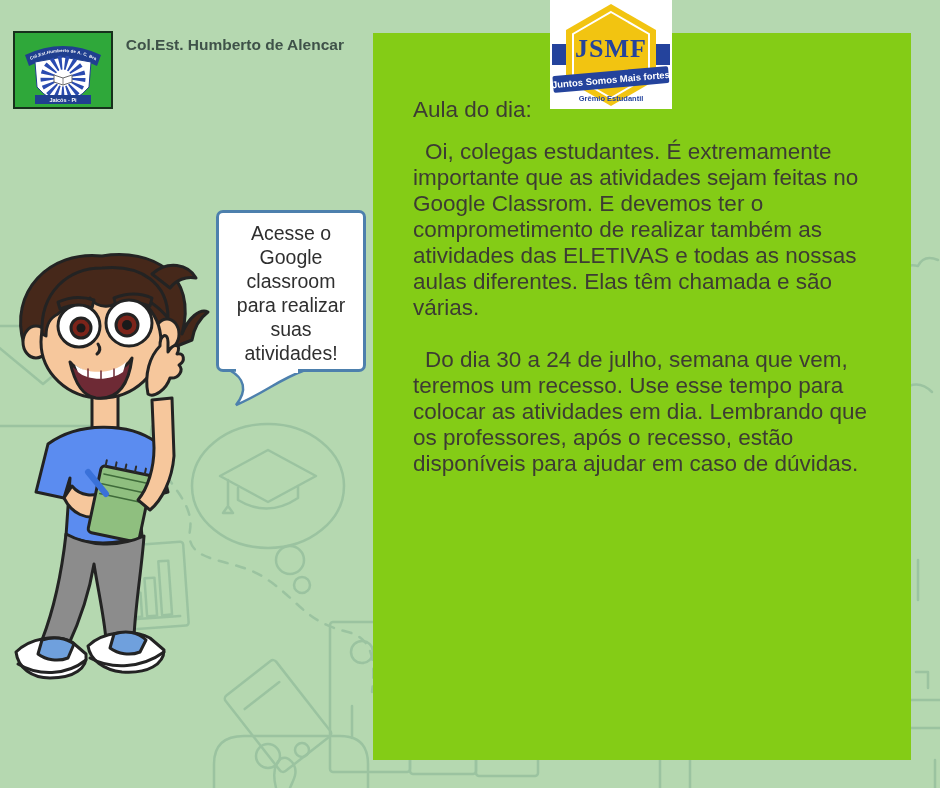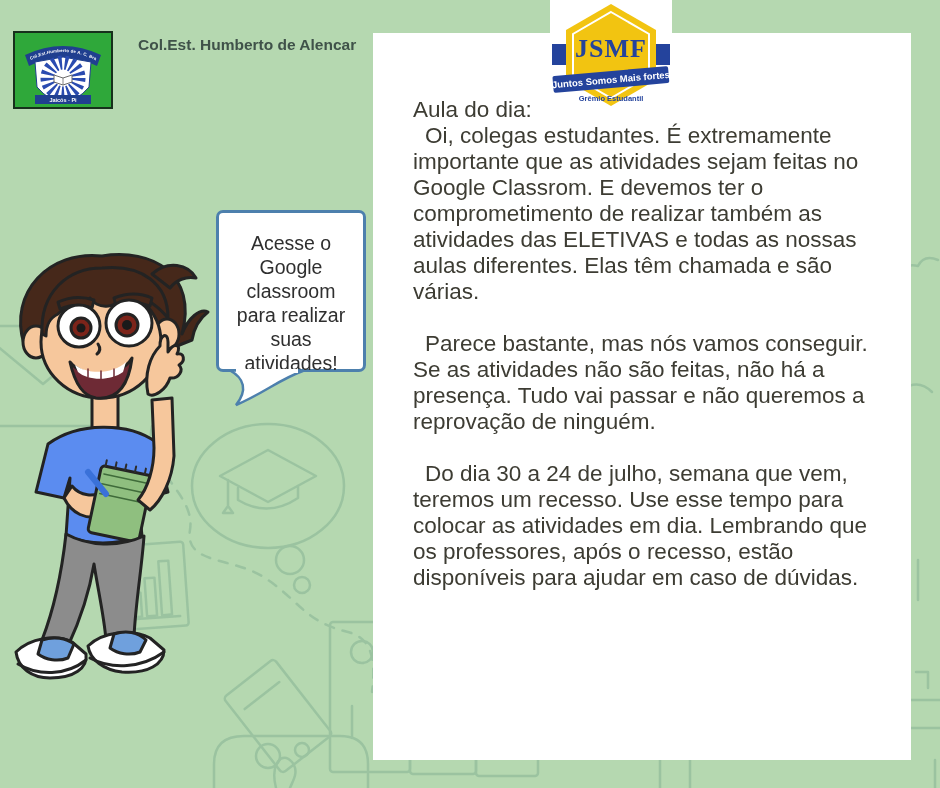--- a/index.html
+++ b/index.html
@@ -10,46 +10,46 @@
   }
   svg{display:block;}
   .doodles{position:absolute;left:0;top:0;z-index:1;}
 
   
   .logo{position:absolute;left:12px;top:31px;width:102px;height:78px;z-index:3;}
 
   
   .school-name{
     position:absolute;left:118px;top:36px;width:226px;z-index:3;
-    text-align:left;color:#3f5249;font-size:15.5px;line-height:17px;font-weight:600;margin-left:20px;
+    text-align:right;color:#3f5249;font-size:15.5px;line-height:17px;font-weight:600;
   }
 
   
   .panel{
     position:absolute;left:373px;top:33px;width:538px;height:727px;
-    background:#ffffff;z-index:2;
+    background:#84cc16;z-index:2;
   }
   .panel-inner{
     padding:64px 26px 0 40px;
     color:#3d3c33;font-size:22.5px;line-height:26px;
   }
-  .panel-inner p{margin:0 0 26px 0;text-indent:12px;}
+  .panel-inner p{margin:16px 0 26px 0;text-indent:12px;}
   .panel-inner .title{margin:0;text-indent:0;}
 
   
   .badge{position:absolute;left:550px;top:0;width:122px;height:109px;z-index:4;background:#fff;}
 
   
   .bubble{
     position:absolute;left:216px;top:210px;width:150px;height:162px;z-index:5;
     background:#fff;border:3px solid #4d80ad;border-radius:7px;
     box-sizing:border-box;
     display:flex;align-items:flex-start;justify-content:center;
     text-align:center;color:#2f2f2f;font-size:19.5px;line-height:24px;
-    padding:18px 6px 0 6px;
+    padding:8px 6px 0 6px;
   }
   .bubble-tail{position:absolute;left:224px;top:369px;z-index:6;}
 
   
   .boy{position:absolute;left:2px;top:248px;z-index:4;}
 </style>
 </head>
 <body>
 
 <div class="canvas">
@@ -139,21 +139,20 @@
   </svg>
 
   <div class="school-name">
     <div>Col.Est. Humberto de Alencar</div>
   </div>
 
   <div class="panel">
     <div class="panel-inner">
       <div class="title">Aula do dia:</div>
       <p>Oi, colegas estudantes. É extremamente importante que as atividades sejam feitas no Google Classrom. E devemos ter o comprometimento de realizar também as atividades das ELETIVAS e todas as nossas aulas diferentes. Elas têm chamada e são várias.</p>
-      <p>Parece bastante, mas nós vamos conseguir. Se as atividades não são feitas, não há a presença. Tudo vai passar e não queremos a reprovação de ninguém.</p>
       <p>Do dia 30 a 24 de julho, semana que vem, teremos um recesso. Use esse tempo para colocar as atividades em dia. Lembrando que os professores, após o recesso, estão disponíveis para ajudar em caso de dúvidas.</p>
     </div>
   </div>
 
   <svg class="badge" viewBox="0 0 122 109">
     <rect x="0" y="0" width="122" height="109" fill="#ffffff"></rect>
     <rect x="2" y="44" width="118" height="21" fill="#24439c"></rect>
     <polygon points="61,4 106,30 106,80 61,106 16,80 16,30" fill="#f2c411"></polygon>
     <polygon points="61,12 99,34 99,76 61,98 23,76 23,34" fill="none" stroke="#ffffff" stroke-width="2"></polygon>
     <text x="61" y="57" text-anchor="middle" font-family="Liberation Serif, serif" font-weight="bold" font-size="26" fill="#24439c" letter-spacing="1">JSMF</text>

